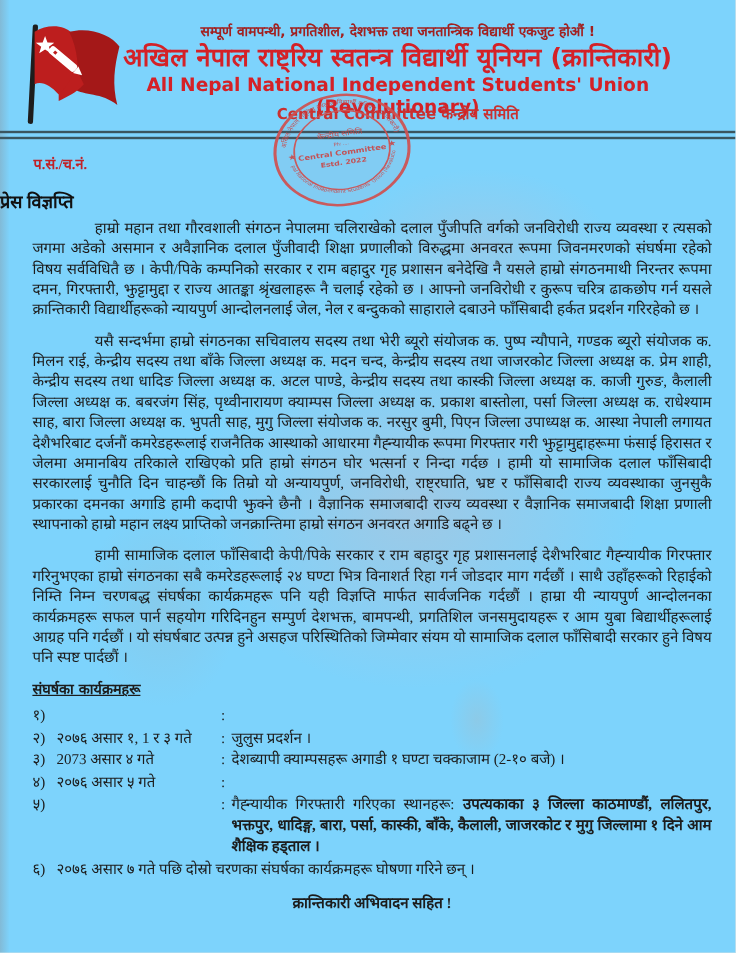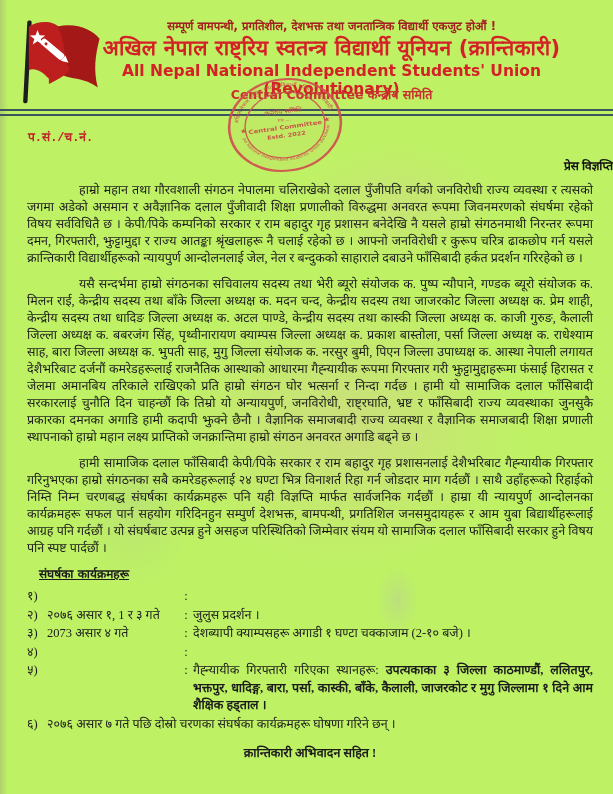--- a/index.html
+++ b/index.html
@@ -1,19 +1,19 @@
 <!DOCTYPE html>
 <html lang="ne"><head>
 <meta charset="utf-8">
 <style>
   * { margin:0; padding:0; box-sizing:border-box; }
   html,body { background:#e8e6e2; }
   .page {
     position:relative; width:613px; height:794px; margin:0 auto;
-    background:#bef264; overflow:hidden;
+    background:#7dd3fc; overflow:hidden;
     font-family:"Liberation Serif","DejaVu Serif",serif;
     color:#1c1c1c;
   }
   
   .edge-left { position:absolute; left:0; top:0; width:8px; height:100%;
     background:linear-gradient(to right, rgba(140,130,128,0.30), rgba(140,130,128,0)); }
   .blob { position:absolute; pointer-events:none; }
   .blob-1 { left:150px; top:270px; width:390px; height:310px;
     background:radial-gradient(ellipse at center, rgba(233,178,178,0.30) 0%, rgba(233,178,178,0) 68%); }
   .blob-2 { left:290px; top:140px; width:220px; height:130px;
@@ -36,31 +36,31 @@
     font-family:"DejaVu Sans","Liberation Sans",sans-serif;
     font-size:15.5px; font-weight:bold; color:#d42127; }
   .committee { position:absolute; left:70px; right:20px; top:86px; text-align:center;
     font-family:"DejaVu Sans","Liberation Sans",sans-serif;
     font-size:12.5px; font-weight:bold; color:#c93030; }
   .rule { position:absolute; left:0; top:109px; width:100%; height:7px;
     border-top:2px solid #3a555e; border-bottom:2px solid #3a555e; }
   .stamp { position:absolute; left:225px; top:76px; width:120px; height:98px; z-index:5;
     transform:rotate(-8deg); opacity:0.92; }
   .refline { position:absolute; left:28px; top:128px;
-    font-family:Liberation Mono, monospace;
+    font-family:Liberation Serif, serif;
     font-size:12px; font-weight:bold; color:#c12126; }
-  .doc-title { position:absolute; left:0; width:100%; top:157px; text-align:right;
-    font-size:12px; font-weight:bold; color:#111; }
+  .doc-title { position:absolute; left:0; width:100%; top:157px; text-align:left;
+    font-size:15px; font-weight:bold; color:#111; }
 
   
   .content { position:absolute; left:27px; right:20px; top:182px;
     font-size:12.5px; line-height:17px; text-align:justify; }
   .content p { text-indent:52px; margin-bottom:9px; }
   .prog-head { font-family:"DejaVu Sans","Liberation Sans",sans-serif;
-    font-size:12px; font-weight:bold; text-decoration:underline; margin:3px 12px 5px; }
+    font-size:12px; font-weight:bold; text-decoration:underline; margin:3px 0 5px; }
   .pi { display:flex; margin-bottom:1px; line-height:17.5px; }
   .pi-head { flex:0 0 152px; display:flex; }
   .pi-num { flex:0 0 20px; }
   .pi-date { flex:1; }
   .pi-colon { flex:0 0 14px; text-align:center; }
   .pi-text { flex:1; text-align:justify; }
   .bold { font-weight:bold; }
   .salute { text-align:center; font-weight:bold; margin:12px 0 0; text-indent:0 !important; }
 </style>
 </head>
@@ -146,20 +146,21 @@
         <span class="pi-num">३)</span>
         <span class="pi-date">2073 असार ४ गते</span>
       </span>
       <span class="pi-colon">:</span>
       <span class="pi-text"><span>देशब्यापी क्याम्पसहरू अगाडी १ घण्टा चक्काजाम (2-१० बजे) ।</span></span>
     </div>
 
     <div class="pi">
       <span class="pi-head">
         <span class="pi-num">४)</span>
+        <span class="pi-date">२०७६ असार ५ गते</span>
       </span>
       <span class="pi-colon">:</span>
     </div>
 
     <div class="pi">
       <span class="pi-head">
         <span class="pi-num">५)</span>
       </span>
       <span class="pi-colon">:</span>
       <span class="pi-text"><span>गैह्न्यायीक गिरफ्तारी गरिएका स्थानहरू: </span><span class="bold">उपत्यकाका ३ जिल्ला काठमाण्डौं, ललितपुर, भक्तपुर, धादिङ्ग, बारा, पर्सा, कास्की, बाँके, कैलाली, जाजरकोट र मुगु जिल्लामा १ दिने आम शैक्षिक हड्ताल ।</span></span>

